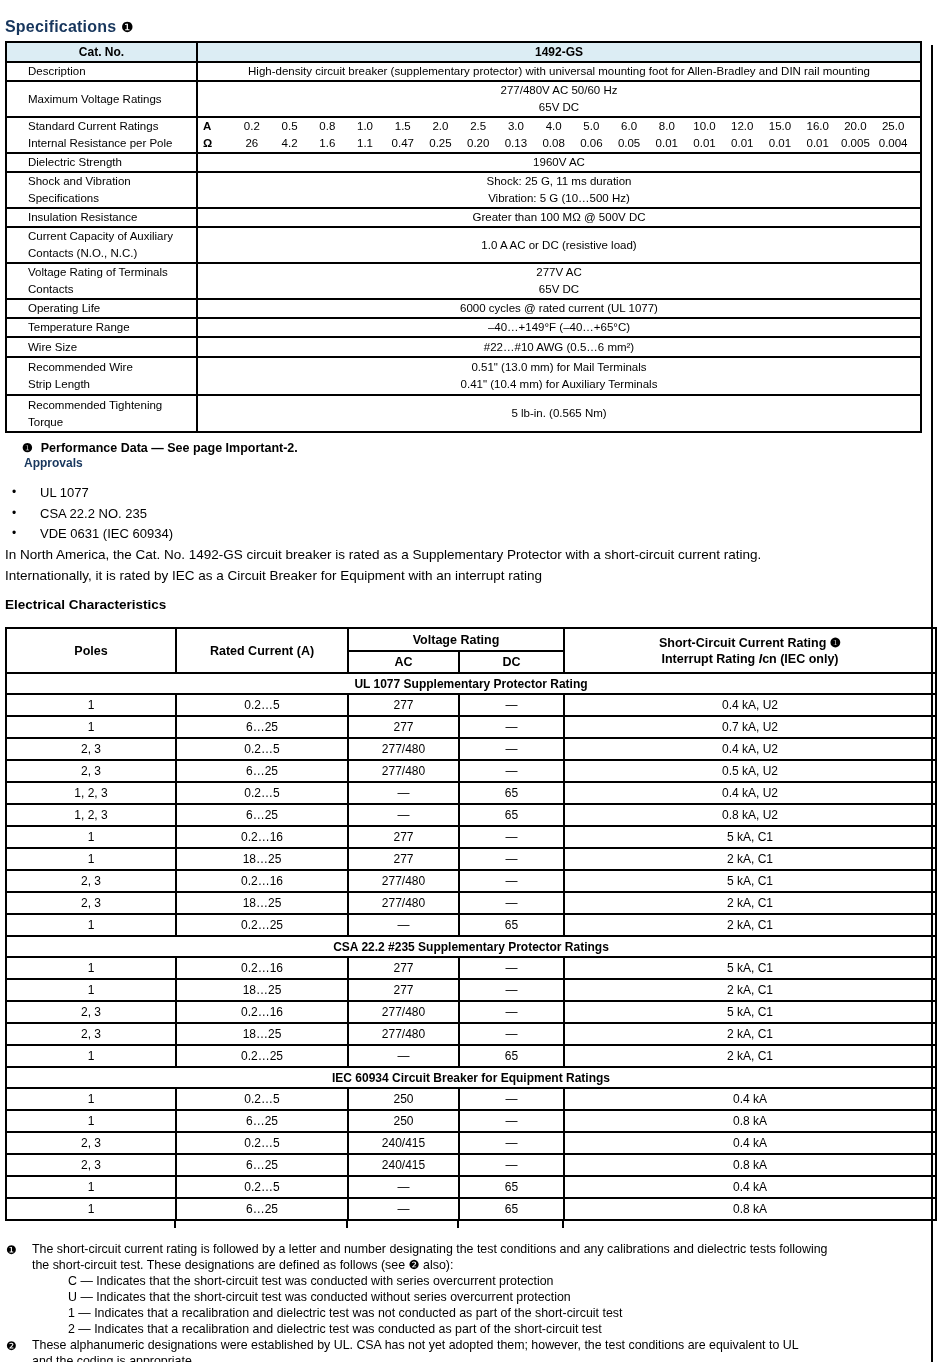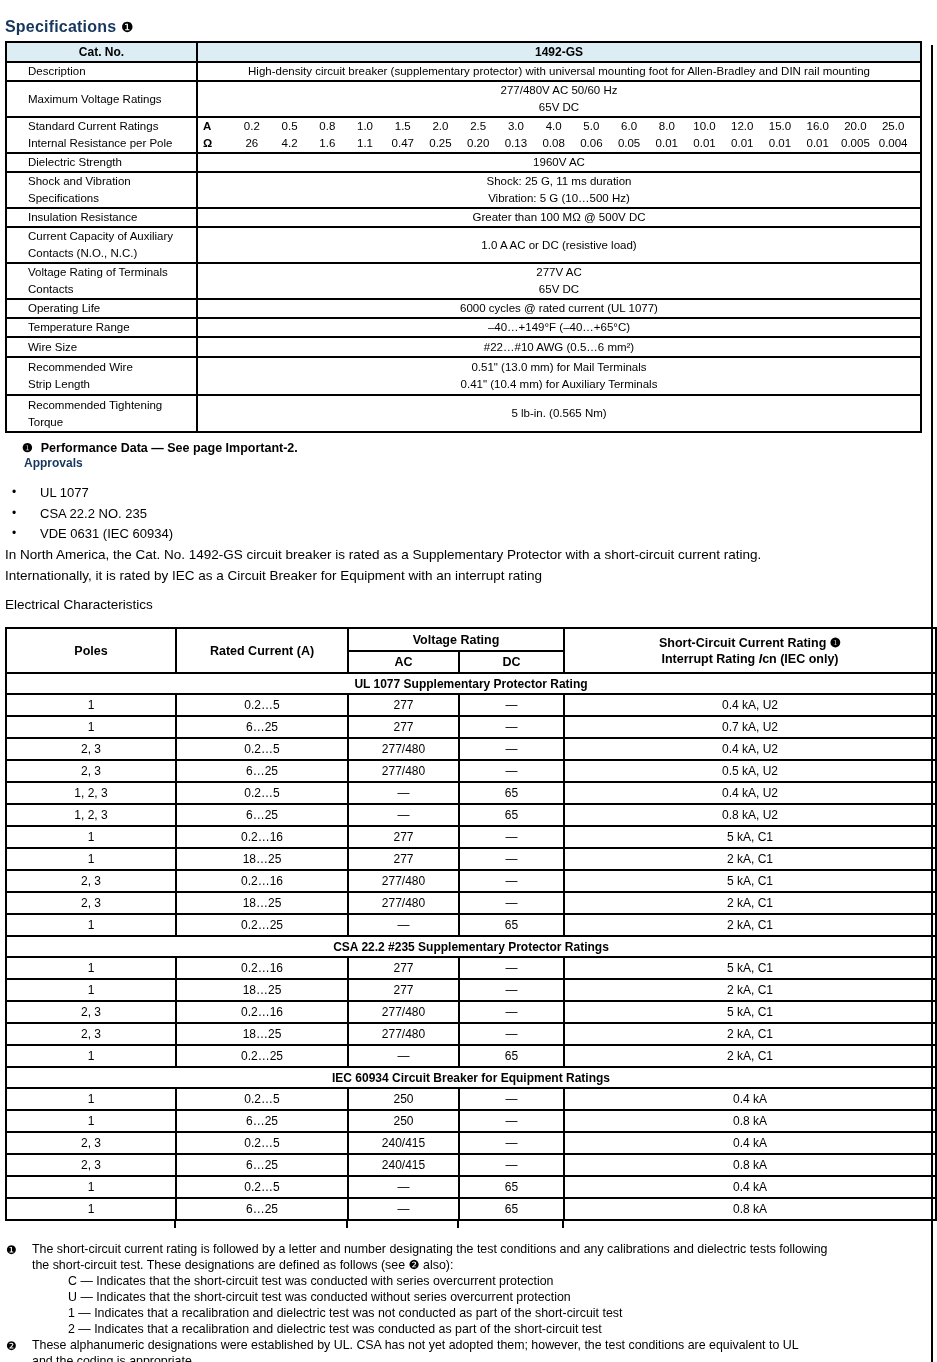--- a/index.html
+++ b/index.html
@@ -27,21 +27,21 @@
 
   
   .note1 { position:absolute; left:22px; top:441px; font-size:12.5px;font-weight:bold; }
   .note1 .mk { margin-right:8px; font-size:12px; }
   .approvals-title { position:absolute; left:5px; top:456px; font-size:12px; font-weight:bold;margin-left:19px; }
   .approvals-list { position:absolute; left:6px; top:485px; width:900px; }
   .approval-item { display:flex; height:20.5px; font-size:13px; }
   .approval-item .dot { width:28px; padding-left:6px; font-size:12px; }
   .approvals-para { position:absolute; left:5px; top:544px; width:930px; font-size:13.5px; line-height:21px; }
 
-  .elec-title { position:absolute; left:5px; top:597px; font-size:13.5px; font-weight:normal; }
+  .elec-title { position:absolute; left:5px; top:597px; font-size:13.5px; font-weight:bold; }
 
   
   table.elec { position:absolute; left:5px; top:627px; width:930px; border-collapse:collapse; table-layout:fixed; }
   table.elec td, table.elec th { border:2px solid #000; text-align:center; vertical-align:middle; padding:0; }
   table.elec th { font-size:12.5px; font-weight:bold; line-height:16px; }
   table.elec tr.th1 th { height:21px; }
   table.elec tr.th2 th { height:20px; }
   table.elec tr.sec td { font-weight:bold; font-size:12px; height:19px; }
   table.elec tr.dr td { font-size:12px; height:20px; }
   .it { font-style:italic; }

